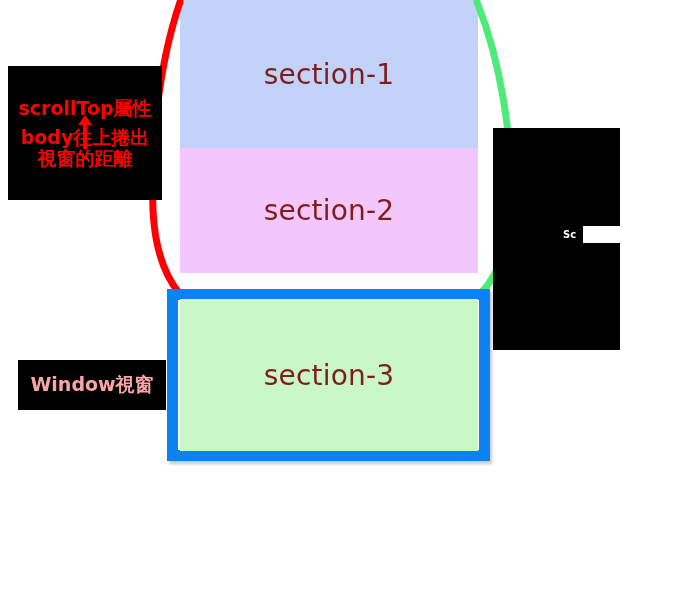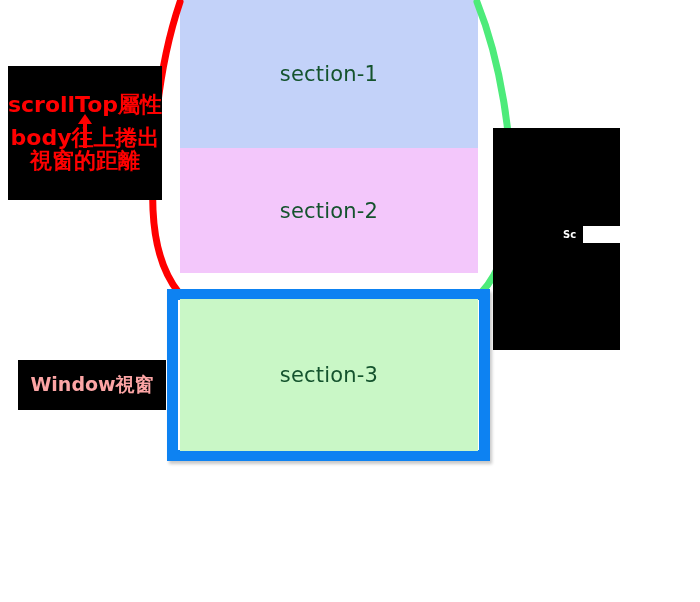--- a/index.html
+++ b/index.html
@@ -19,22 +19,22 @@
   }
 
   
   .section {
     position: absolute;
     left: 180px;
     width: 298px;
     display: flex;
     align-items: center;
     justify-content: center;
-    color: #14532d;
-    font-size: 21px;
+    color: #7f1d1d;
+    font-size: 28px;
     font-weight: 400;
     letter-spacing: 0.2px;
     font-family: "DejaVu Sans", sans-serif;
   }
   #section-1 { top: 0px;   height: 148px; background: #c3d2f9; }
   #section-2 { top: 148px; height: 125px; background: #f3c7fb; }
   #section-3 { top: 299px; height: 152px; background: #c9f7c6; z-index: 6; }
   #section-4 { top: 463px; height: 139px; background: #fce09c; }
 
   
@@ -75,21 +75,21 @@
   #callout-scrolltop {
     left: 8px;
     top: 66px;
     width: 154px;
     height: 134px;
     color: #ff0000;
   }
   #callout-scrolltop .line {
     font-family: "DejaVu Sans", sans-serif;
     font-weight: bold;
-    font-size: 22px;
+    font-size: 19px;
     line-height: 1.08;
     white-space: nowrap;
     text-align: right;
   }
   #callout-scrolltop .line-top { margin-bottom: 2px; }
   #callout-scrolltop .arrow-up {
     width: 0;
     height: 0;
     position: relative;
     margin: 3px 0 4px 0;

